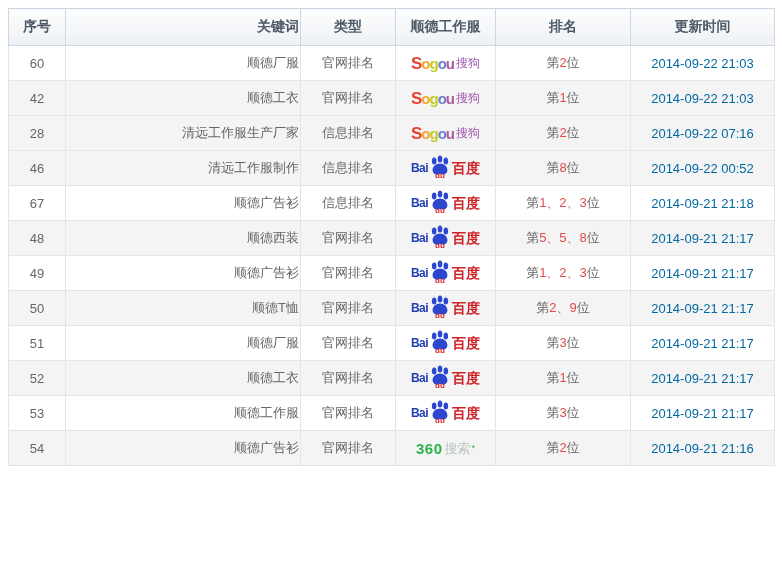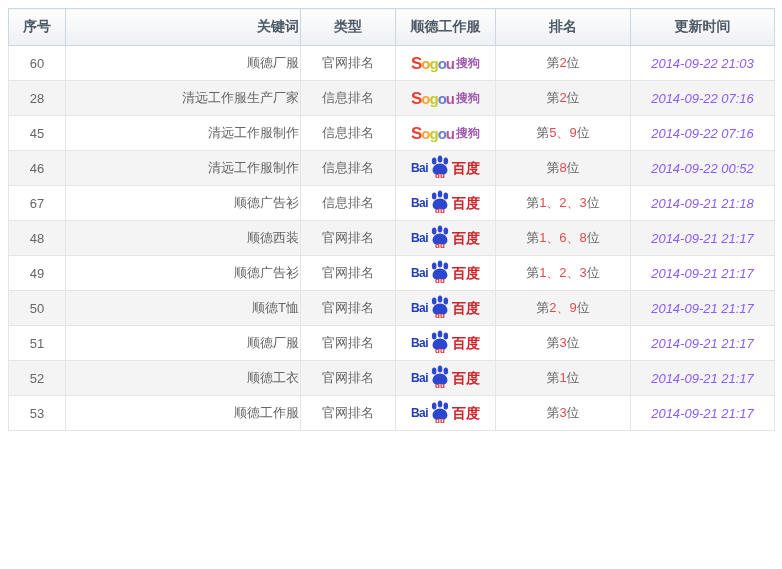--- a/index.html
+++ b/index.html
@@ -23,27 +23,27 @@
     white-space:nowrap;overflow:hidden;font-family:Liberation Mono, monospace;
   }
   td{
     height:35px;box-sizing:border-box;
     border:1px solid #e3e6e9;
     color:#666666;font-size:13px;text-align:center;
     white-space:nowrap;overflow:hidden;background:#ffffff;
   }
   th.col-keyword, td.col-keyword{text-align:right;padding-left:16px;}
   tr.alt td{background:#f4f4f4;}
-  td.col-updated{color:#8b5cf6;font-style:italic;}
+  td.col-updated{color:#0369a1;}
   .rank-num{color:#e04b4b;}
   
   .logo{display:inline-flex;align-items:center;line-height:1;vertical-align:middle;}
   .logo-sogou .sg-letter{font-weight:bold;font-size:15px;letter-spacing:-1px;}
   .logo-sogou .sg-letter.first{font-size:17px;}
-  .logo-sogou .sg-cn{font-size:12px;font-weight:bold;margin-left:2px;letter-spacing:0;text-align:right;}
+  .logo-sogou .sg-cn{font-size:12px;font-weight:normal;margin-left:2px;letter-spacing:0;text-align:right;}
   .logo-baidu .bd-bai{font-weight:bold;font-size:12px;letter-spacing:-0.5px;text-align:center;}
   .bd-pawwrap{position:relative;display:inline-block;width:22px;height:22px;margin:0 1px;}
   .bd-pawwrap svg{position:absolute;left:0;top:-2px;}
   .bd-du{position:absolute;left:6px;bottom:-1px;font-size:8px;font-weight:bold;}
   .logo-baidu .bd-cn{font-size:14px;font-weight:bold;letter-spacing:0;}
   .logo-360 .n360{font-weight:bold;font-size:15px;letter-spacing:0.5px;}
   .logo-360 .cn360{font-size:13px;margin-left:2px;}
   .logo-360 .star360{font-size:9px;vertical-align:super;margin-left:1px;}
 </style>
 </head>
@@ -79,49 +79,49 @@
               <span class="sg-letter" style="color: rgb(247, 164, 51);">o</span>
               <span class="sg-letter" style="color: rgb(195, 204, 40);">g</span>
               <span class="sg-letter" style="color: rgb(106, 127, 210);">o</span>
               <span class="sg-letter" style="color: rgb(176, 88, 157);">u</span>
               <span class="sg-cn" style="color: rgb(160, 90, 176);">搜狗</span>
             </span></td>
           <td class="col-rank">第<span class="rank-num">2</span>位</td>
           <td class="col-updated">2014-09-22 21:03</td>
         </tr>
         <tr class="alt">
+          <td class="col-index">42</td>
+          <td class="col-keyword">顺德工衣</td>
+          <td class="col-type">官网排名</td>
+          <td class="col-engine"><span class="logo logo-sogou">
+              <span class="sg-letter first" style="color: rgb(232, 64, 47);">S</span>
+              <span class="sg-letter" style="color: rgb(247, 164, 51);">o</span>
+              <span class="sg-letter" style="color: rgb(195, 204, 40);">g</span>
+              <span class="sg-letter" style="color: rgb(106, 127, 210);">o</span>
+              <span class="sg-letter" style="color: rgb(176, 88, 157);">u</span>
+              <span class="sg-cn" style="color: rgb(160, 90, 176);">搜狗</span>
+            </span></td>
+          <td class="col-rank">第<span class="rank-num">1</span>位</td>
+          <td class="col-updated">2014-09-22 21:03</td>
+        </tr>
+        <tr class="alt">
           <td class="col-index">28</td>
           <td class="col-keyword">清远工作服生产厂家</td>
           <td class="col-type">信息排名</td>
           <td class="col-engine"><span class="logo logo-sogou">
               <span class="sg-letter first" style="color: rgb(232, 64, 47);">S</span>
               <span class="sg-letter" style="color: rgb(247, 164, 51);">o</span>
               <span class="sg-letter" style="color: rgb(195, 204, 40);">g</span>
               <span class="sg-letter" style="color: rgb(106, 127, 210);">o</span>
               <span class="sg-letter" style="color: rgb(176, 88, 157);">u</span>
               <span class="sg-cn" style="color: rgb(160, 90, 176);">搜狗</span>
             </span></td>
           <td class="col-rank">第<span class="rank-num">2</span>位</td>
           <td class="col-updated">2014-09-22 07:16</td>
         </tr>
-        <tr>
-          <td class="col-index">45</td>
-          <td class="col-keyword">清远工作服制作</td>
-          <td class="col-type">信息排名</td>
-          <td class="col-engine"><span class="logo logo-sogou">
-              <span class="sg-letter first" style="color: rgb(232, 64, 47);">S</span>
-              <span class="sg-letter" style="color: rgb(247, 164, 51);">o</span>
-              <span class="sg-letter" style="color: rgb(195, 204, 40);">g</span>
-              <span class="sg-letter" style="color: rgb(106, 127, 210);">o</span>
-              <span class="sg-letter" style="color: rgb(176, 88, 157);">u</span>
-              <span class="sg-cn" style="color: rgb(160, 90, 176);">搜狗</span>
-            </span></td>
-          <td class="col-rank">第<span class="rank-num">5、9</span>位</td>
-          <td class="col-updated">2014-09-22 07:16</td>
-        </tr>
         <tr class="alt">
           <td class="col-index">46</td>
           <td class="col-keyword">清远工作服制作</td>
           <td class="col-type">信息排名</td>
           <td class="col-engine"><span class="logo logo-baidu">
               <span class="bd-bai" style="color: rgb(34, 63, 180);">Bai</span>
               <span class="bd-pawwrap">
                 <svg viewBox="0 0 34 32" width="22" height="21">
                   <ellipse cx="8" cy="9" rx="3.6" ry="5.5" fill="#2c47cf"></ellipse>
                   <ellipse cx="17" cy="6" rx="3.6" ry="5.5" fill="#2c47cf"></ellipse>
@@ -165,21 +165,21 @@
                 <svg viewBox="0 0 34 32" width="22" height="21">
                   <ellipse cx="8" cy="9" rx="3.6" ry="5.5" fill="#2c47cf"></ellipse>
                   <ellipse cx="17" cy="6" rx="3.6" ry="5.5" fill="#2c47cf"></ellipse>
                   <ellipse cx="26" cy="9" rx="3.6" ry="5.5" fill="#2c47cf"></ellipse>
                   <path d="M17 13c-6.5 0-11.5 5-11.5 10.5 0 4 3 6.5 6.2 6.5 2 0 3.3-1 5.3-1s3.3 1 5.3 1c3.2 0 6.2-2.5 6.2-6.5C28.5 18 23.5 13 17 13z" fill="#2c47cf"></path>
                 </svg>
                 <span class="bd-du" style="color: rgb(215, 40, 45);">du</span>
               </span>
               <span class="bd-cn" style="color: rgb(206, 35, 40);">百度</span>
             </span></td>
-          <td class="col-rank">第<span class="rank-num">1、6、8</span>位</td>
+          <td class="col-rank">第<span class="rank-num">5、5、8</span>位</td>
           <td class="col-updated">2014-09-21 21:17</td>
         </tr>
         <tr>
           <td class="col-index">49</td>
           <td class="col-keyword">顺德广告衫</td>
           <td class="col-type">官网排名</td>
           <td class="col-engine"><span class="logo logo-baidu">
               <span class="bd-bai" style="color: rgb(34, 63, 180);">Bai</span>
               <span class="bd-pawwrap">
                 <svg viewBox="0 0 34 32" width="22" height="21">
@@ -267,16 +267,28 @@
                   <ellipse cx="17" cy="6" rx="3.6" ry="5.5" fill="#2c47cf"></ellipse>
                   <ellipse cx="26" cy="9" rx="3.6" ry="5.5" fill="#2c47cf"></ellipse>
                   <path d="M17 13c-6.5 0-11.5 5-11.5 10.5 0 4 3 6.5 6.2 6.5 2 0 3.3-1 5.3-1s3.3 1 5.3 1c3.2 0 6.2-2.5 6.2-6.5C28.5 18 23.5 13 17 13z" fill="#2c47cf"></path>
                 </svg>
                 <span class="bd-du" style="color: rgb(215, 40, 45);">du</span>
               </span>
               <span class="bd-cn" style="color: rgb(206, 35, 40);">百度</span>
             </span></td>
           <td class="col-rank">第<span class="rank-num">3</span>位</td>
           <td class="col-updated">2014-09-21 21:17</td>
+        </tr>
+        <tr class="alt">
+          <td class="col-index">54</td>
+          <td class="col-keyword">顺德广告衫</td>
+          <td class="col-type">官网排名</td>
+          <td class="col-engine"><span class="logo logo-360">
+              <span class="n360" style="color: rgb(43, 177, 74);">360</span>
+              <span class="cn360" style="color: rgb(184, 196, 186);">搜索</span>
+              <span class="star360" style="color: rgb(43, 177, 74);">*</span>
+            </span></td>
+          <td class="col-rank">第<span class="rank-num">2</span>位</td>
+          <td class="col-updated">2014-09-21 21:16</td>
         </tr>
       </tbody>
   </table>
 </div>
 
 </body></html>

